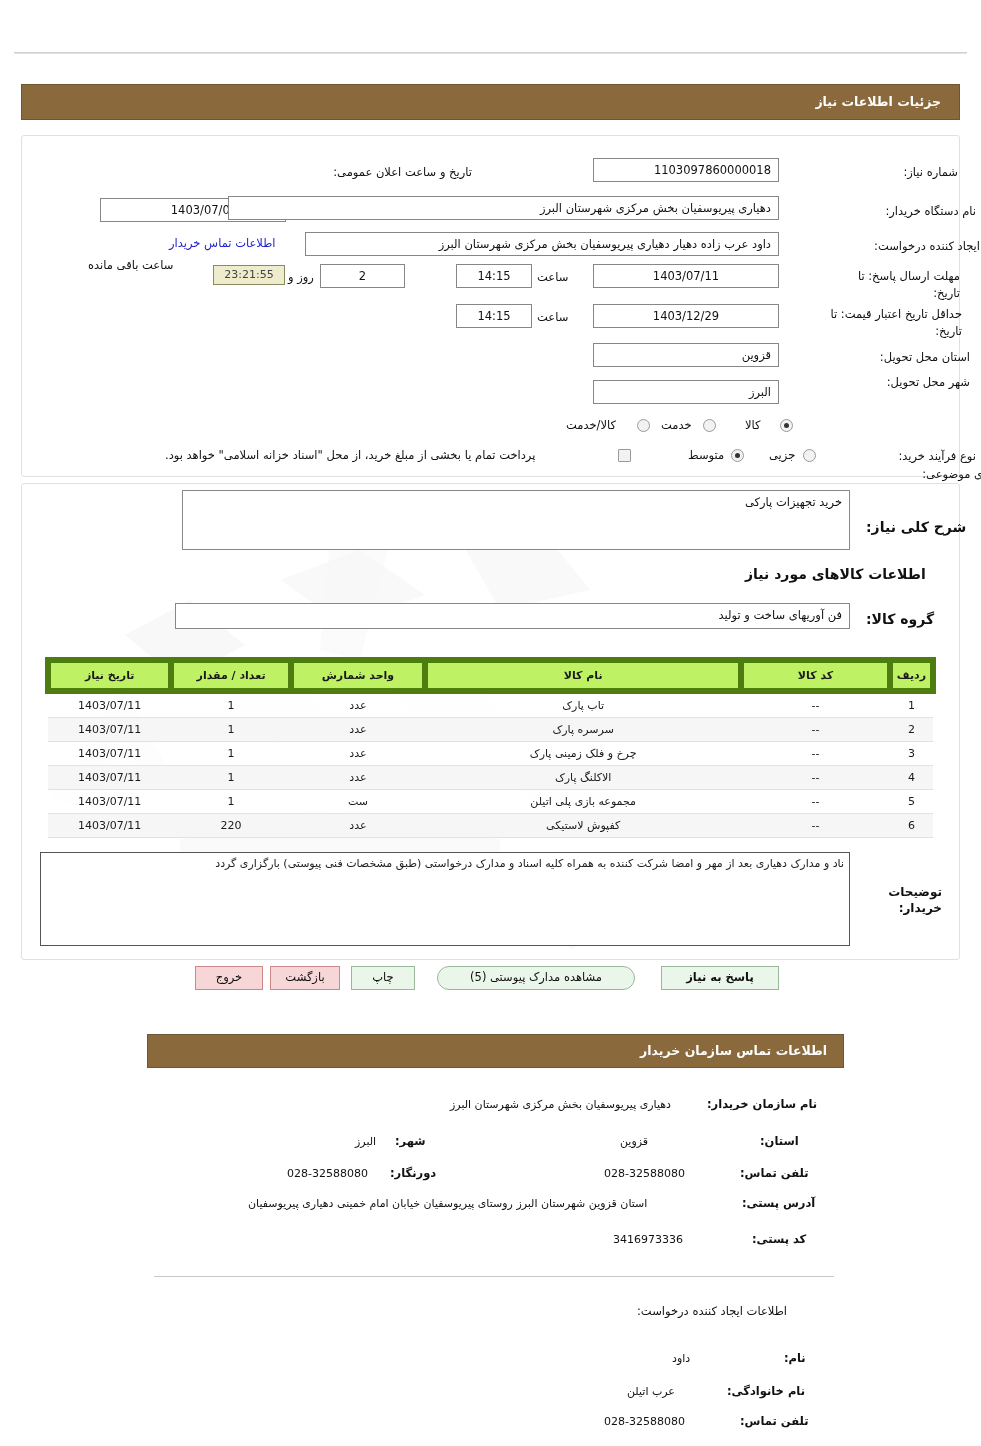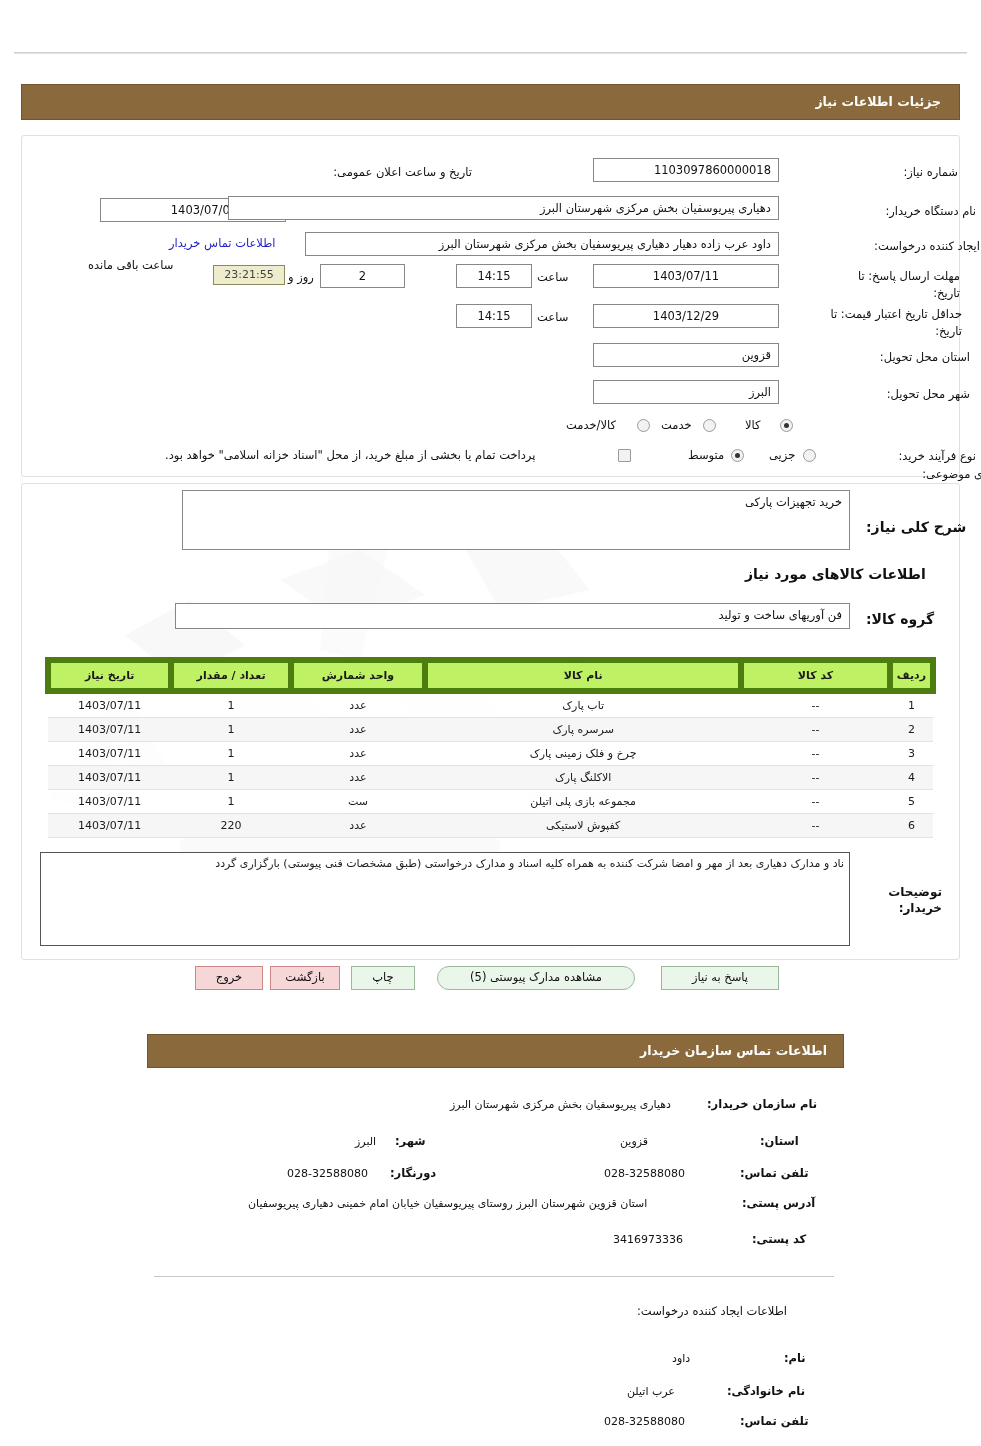--- a/index.html
+++ b/index.html
@@ -278,21 +278,21 @@
   <div class="inline-lbl" style="left:88px; top:258px;">ساعت باقی مانده</div>
 
   <div class="lbl" style="left:828px; top:306px; width:134px;">حداقل تاریخ اعتبار قیمت: تا تاریخ:</div>
   <div class="box num" style="left:593px; top:304px; width:186px; height:24px;">1403/12/29</div>
   <div class="inline-lbl" style="left:537px; top:310px;">ساعت</div>
   <div class="box num" style="left:456px; top:304px; width:76px; height:24px;">14:15</div>
 
   <div class="lbl" style="left:866px; top:349px; width:104px;">استان محل تحویل:</div>
   <div class="box" style="left:593px; top:343px; width:186px; height:24px;">قزوین</div>
 
-  <div class="lbl" style="left:866px; top:386px; width:104px;">شهر محل تحویل:</div>
+  <div class="lbl" style="left:866px; top:374px; width:104px;">شهر محل تحویل:</div>
   <div class="box" style="left:593px; top:380px; width:186px; height:24px;">البرز</div>
 
   <div class="lbl" style="left:914px; top:418px; width:110px;margin-top:48px;">طبقه بندی موضوعی:</div>
 
   <div class="radio on" style="left:780px; top:419px;"></div>
   <div class="inline-lbl" style="left:745px; top:418px;">کالا</div>
 
   <div class="radio" style="left:703px; top:419px;"></div>
   <div class="inline-lbl" style="left:661px; top:418px;">خدمت</div>
 
@@ -380,21 +380,21 @@
           <td class="num-ltr">220</td>
           <td class="num-ltr">1403/07/11</td>
         </tr>
       </tbody>
   </table>
 
   <div id="notesBox">ناد و مدارک دهیاری بعد از مهر و امضا شرکت کننده به همراه کلیه اسناد و مدارک درخواستی (طبق مشخصات فنی پیوستی) بارگزاری گردد</div>
   <div id="notesLabel">توضیحات خریدار:</div>
 
   <div class="btnbar" id="buttonBar">
-      <div class="btn" style="left: 661px; width: 118px; top: 0px;">پاسخ به نیاز</div>
+      <div class="btn" style="left: 661px; width: 118px; top: 0px; font-weight: bold;">پاسخ به نیاز</div>
       <div class="btn" style="left: 437px; width: 198px; top: 0px; border-radius: 12px;">مشاهده مدارک پیوستی (5)</div>
       <div class="btn" style="left: 351px; width: 64px; top: 0px;">چاپ</div>
       <div class="btn danger" style="left: 270px; width: 70px; top: 0px;">بازگشت</div>
       <div class="btn danger" style="left: 195px; width: 68px; top: 0px;">خروج</div>
     </div>
 
   <div class="bar" id="contactHeaderBar">اطلاعات تماس سازمان خریدار</div>
 
   <div class="cinfo" style="left:707px; top:1097px;"><b>نام سازمان  خریدار:</b></div>
   <div class="cval" style="left:450px; top:1098px;">دهیاری پیریوسفیان بخش مرکزی شهرستان البرز</div>

